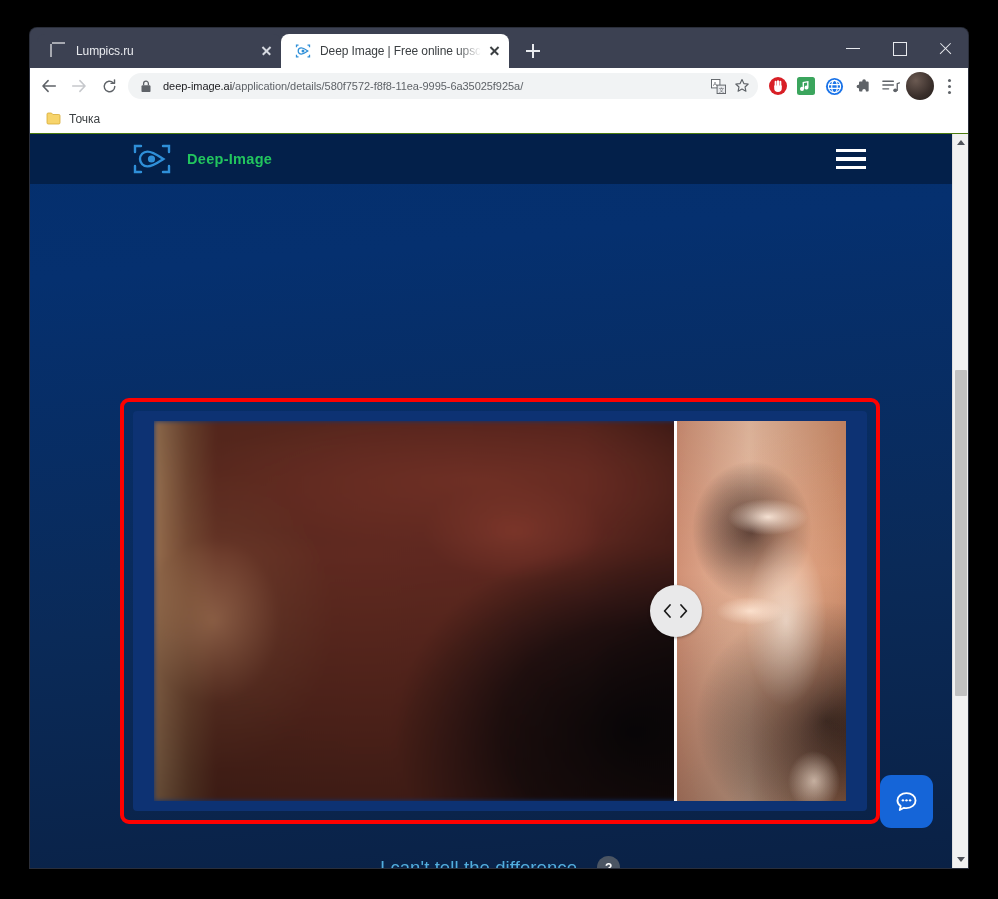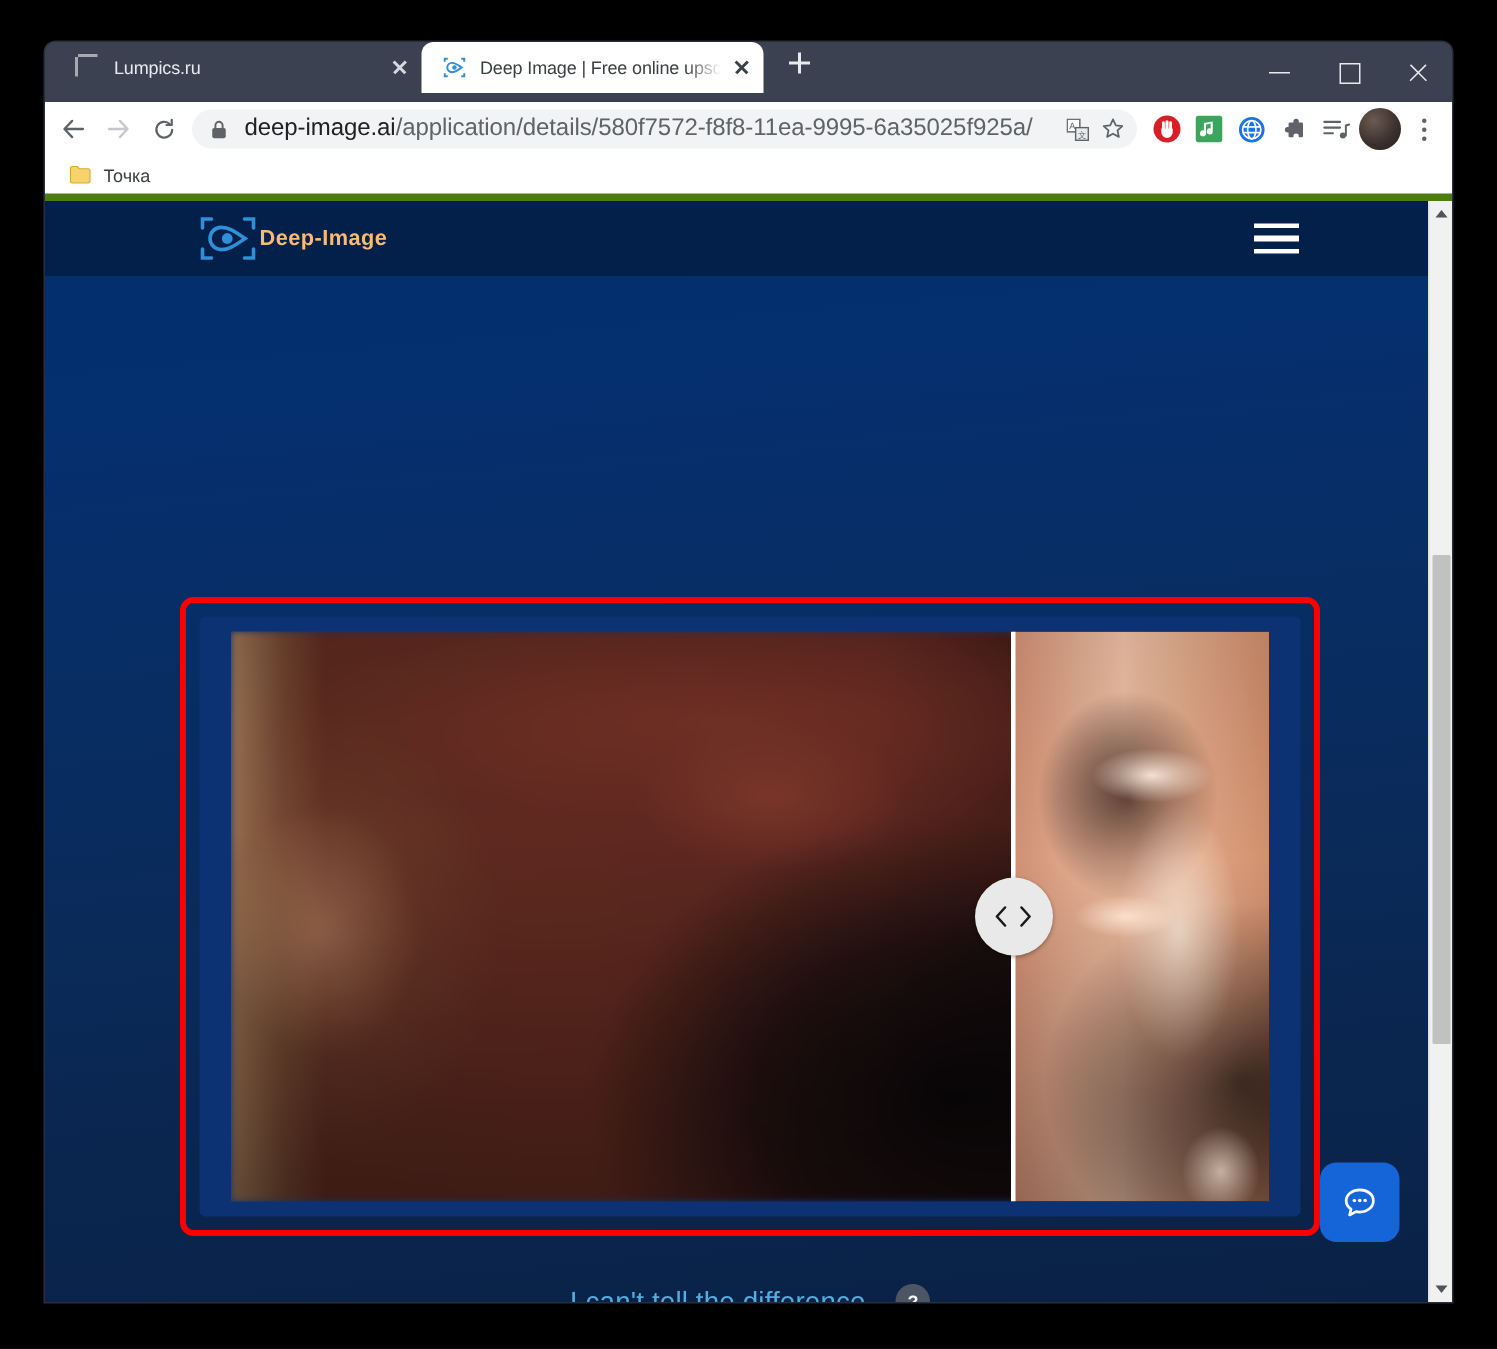--- a/index.html
+++ b/index.html
@@ -24,21 +24,21 @@
     overflow: hidden;
     box-shadow: 0 0 0 1px #2a2e3a;
   }
 
   
   #tab-strip {
     position: relative;
     height: 40px;
     background: #3c4152;
     display: flex;
-    align-items: flex-start;
+    align-items: flex-end;
     padding-left: 7px;
   }
 
   .tab {
     position: relative;
     height: 34px;
     display: flex;
     align-items: center;
     padding: 0 6px 0 14px;
     border-radius: 8px 8px 0 0;
@@ -171,21 +171,21 @@
     border-radius: 13px;
     margin: 0 6px 0 4px;
     display: flex;
     align-items: center;
     padding: 0 4px 0 11px;
     min-width: 0;
   }
   #lock-icon { flex: 0 0 14px; margin-right: 10px; display: block; }
   #url-text {
     flex: 1 1 auto;
-    font-size: 16px;
+    font-size: 11px;
     color: #202124;
     white-space: nowrap;
     overflow: hidden;
     letter-spacing: -.05px;
   }
   #url-text .url-dim { color: #5f6368; }
 
   .omni-icon {
     width: 24px; height: 24px;
     flex: 0 0 24px;
@@ -214,21 +214,21 @@
     align-items: center; justify-content: center;
     gap: 3px;
     cursor: pointer;
   }
   #menu-btn i { width: 3px; height: 3px; border-radius: 50%; background: #5f6368; display: block; }
 
   
   #bookmark-bar {
     height: 30px;
     background: #ffffff;
-    border-bottom: 5px solid #4d7c0f;
+    border-bottom: 1px solid #4d7c0f;
     display: flex;
     align-items: center;
     padding-left: 10px;
   }
   .bookmark {
     display: flex; align-items: center;
     height: 22px;
     padding: 0 8px 0 6px;
     border-radius: 4px;
     cursor: pointer;
@@ -270,21 +270,22 @@
     display: flex;
     align-items: center;
   }
   #logo-block {
     display: flex; align-items: center;
     margin-left: 101px;
     cursor: pointer;
   }
   #logo-mark { width: 42px; height: 36px; display: block; }
   #logo-text {
-    color: #fdba74;
+    margin-left: 14px;
+    color: #22c55e;
     font-size: 14.5px;
     font-weight: bold;
     letter-spacing: .3px;
   }
   #hamburger {
     position: absolute;
     right: 86px; top: 11px;
     width: 30px; height: 28px;
     display: flex; flex-direction: column;
     justify-content: center; gap: 5px;

